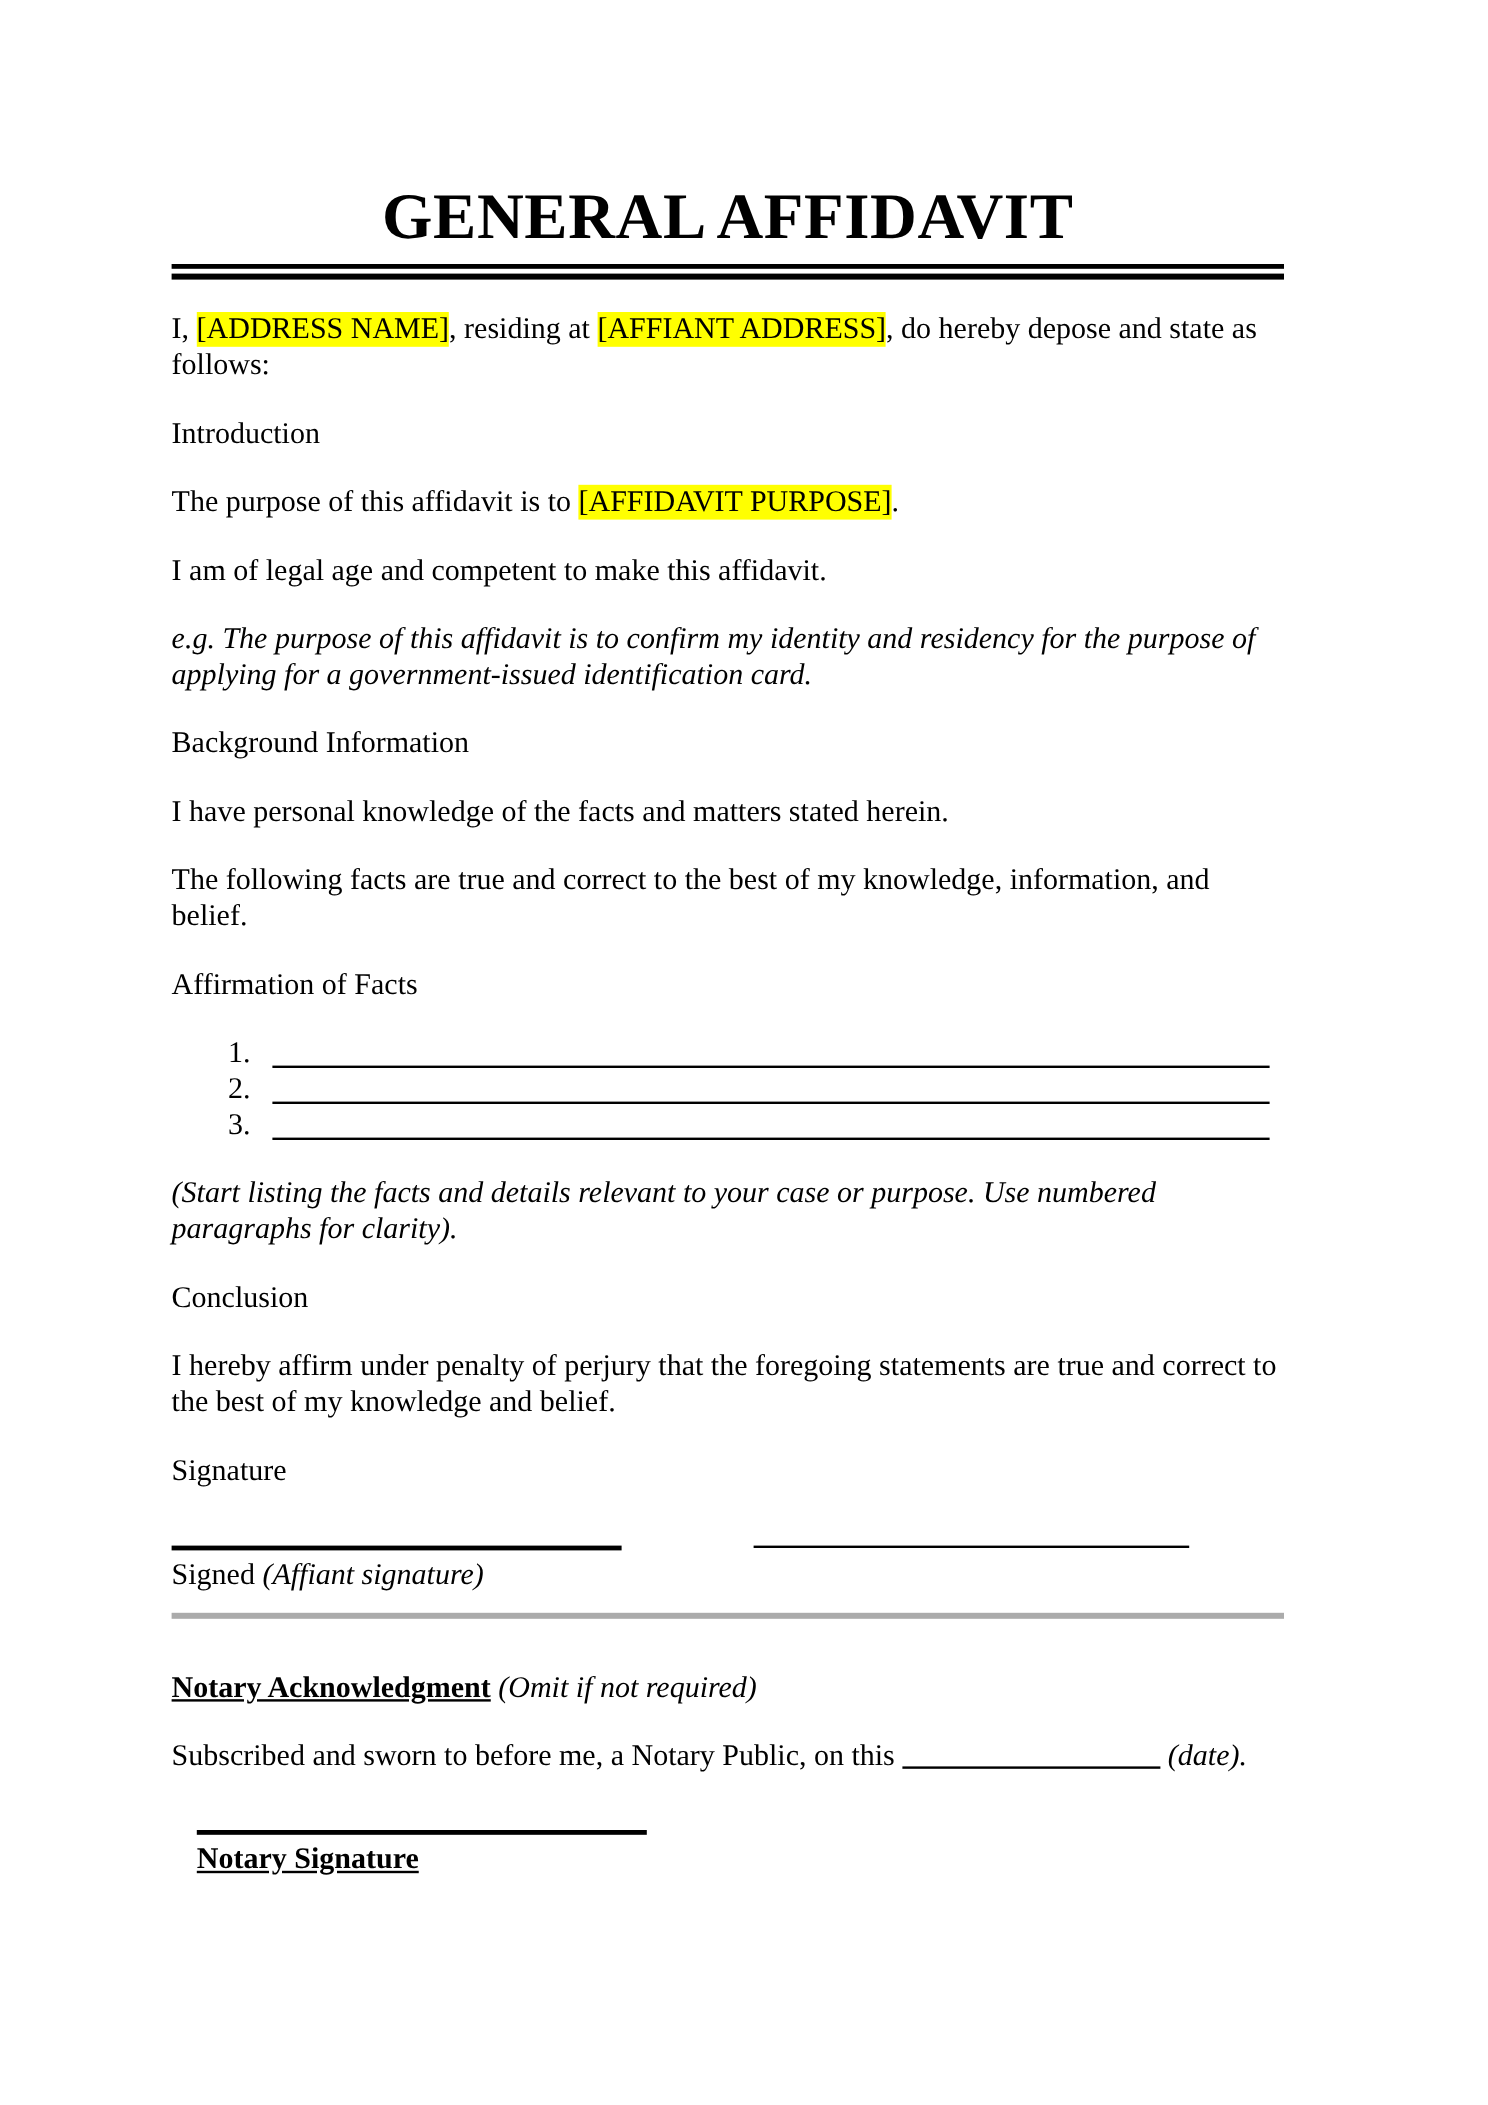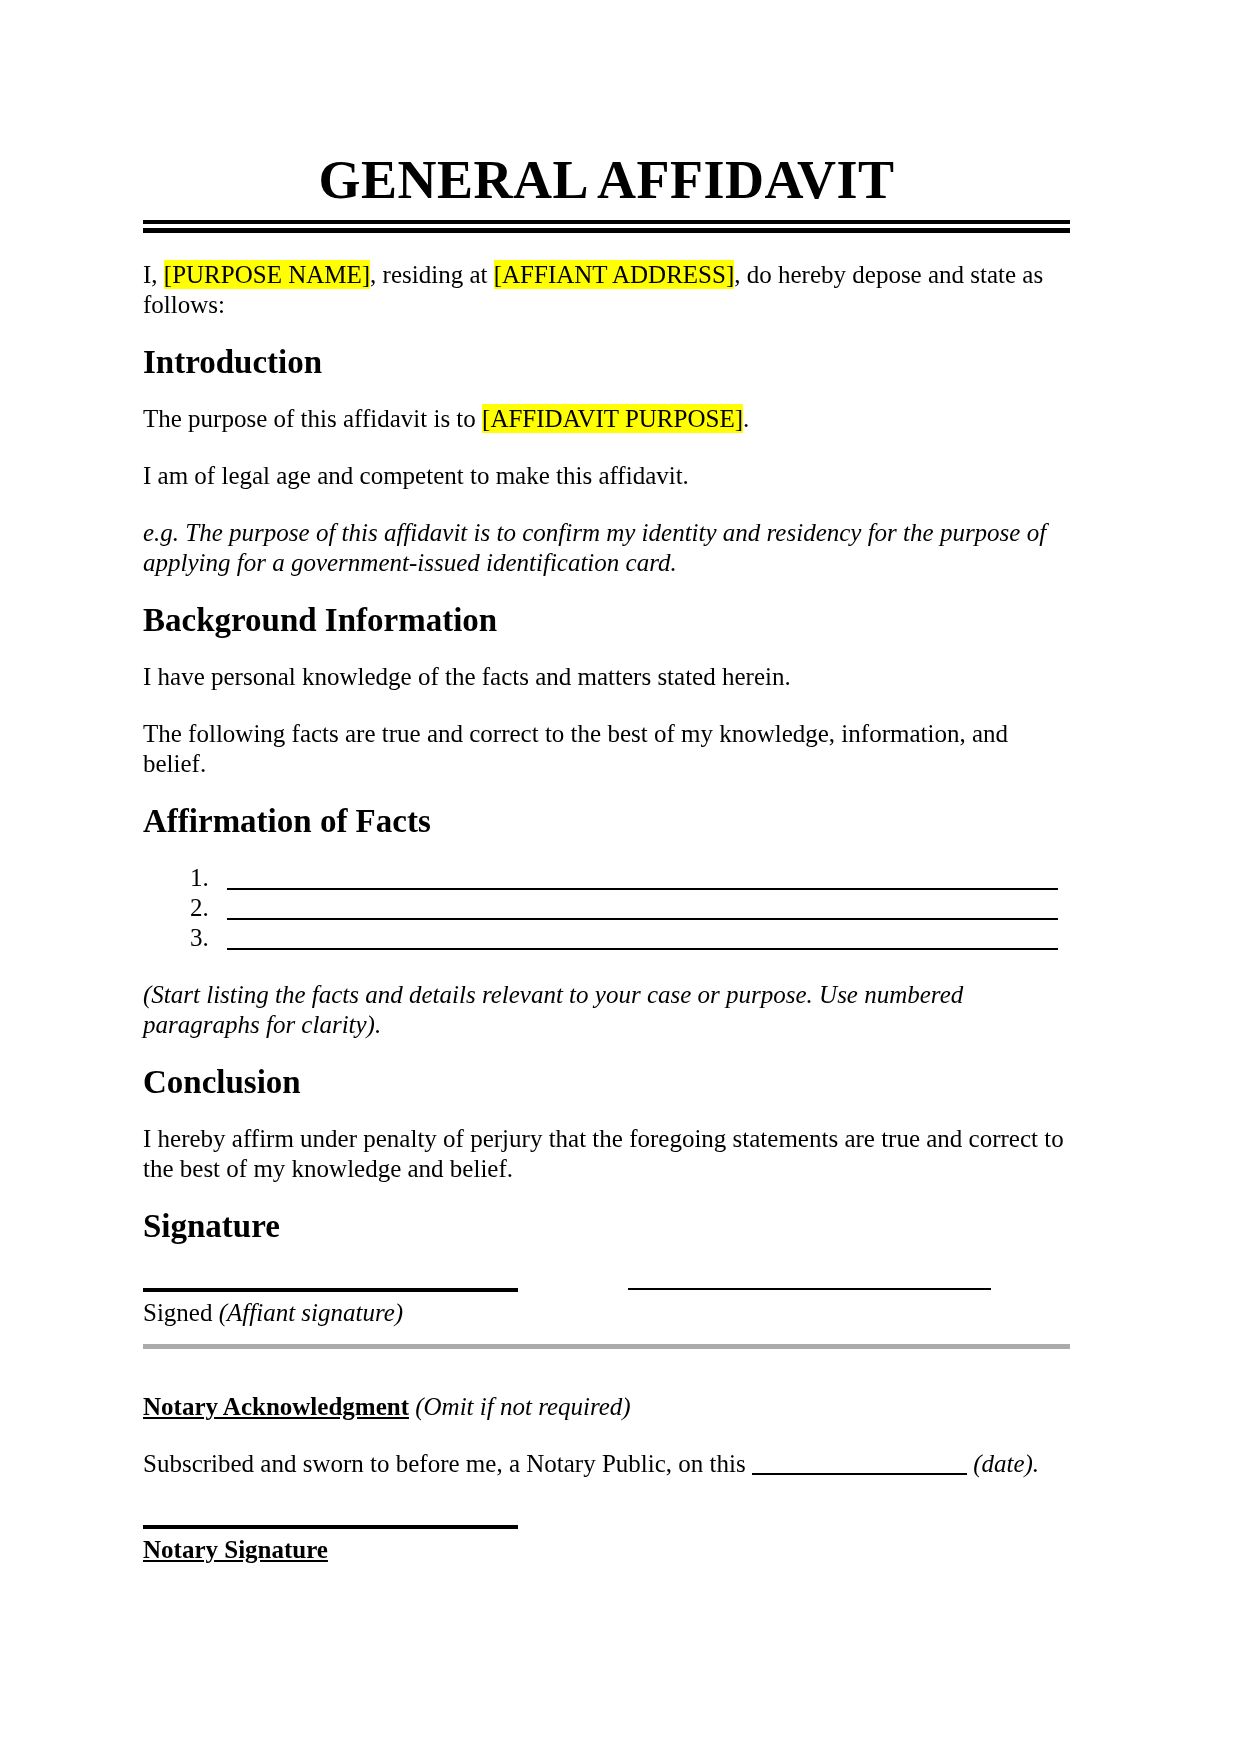--- a/index.html
+++ b/index.html
@@ -29,32 +29,32 @@
     margin:0 0 10px 0;
     letter-spacing:0.5px;
   }
   .double-rule{
     height:4px;
     border-top:4px solid var(--ink);
     border-bottom:5px solid var(--ink);
     margin:0 0 27px 0;
   }
   p{margin:27px 0;}
-  h2.sec{font-size:33px;line-height:30px;font-weight:bold;margin:27px 0;}
+  h2.sec{font-size:25px;line-height:30px;font-weight:normal;margin:27px 0;}
   .it{font-style:italic;}
   .bold{font-weight:bold;text-decoration:underline;}
   mark.hl{background:var(--highlight);color:var(--ink);padding:1px 0;}
   
   .fact-list{margin:27px 0;}
   .fact-row{position:relative;height:30px;}
   .fact-num{position:absolute;left:47px;top:0;}
   .fact-line{position:absolute;left:84px;right:12px;bottom:3px;border-bottom:2px solid var(--ink);}
   
   .sig-row{display:flex;gap:110px;margin-top:47px;}
-  .sig-row.notary-row{margin-top:46px;}
+  .sig-row.notary-row{margin-top:46px;margin-left:21px;}
   .sig-col{width:375px;}
   .sig-col.right{width:363px;}
   .sig-line{border-top:4px solid var(--ink);}
   .sig-line.thin{border-top:2px solid var(--ink);}
   .sig-label{padding-top:6px;line-height:30px;}
   .gray-divider{height:5px;background:var(--divider);margin:16px 0 43px 0;}
   .blank-inline{
     display:inline-block;
     width:215px;height:18px;
     border-bottom:2px solid var(--ink);
@@ -62,21 +62,21 @@
   }
 </style>
 </head>
 <body>
 
 <div class="page">
 
   <h1 class="doc-title">GENERAL AFFIDAVIT</h1>
   <div class="double-rule"></div>
 
-  <p><span>I, </span><mark class="hl">[PURPOSE NAME]</mark><span>, residing at </span><mark class="hl">[AFFIANT ADDRESS]</mark><span>, do hereby depose and state as follows:</span></p>
+  <p><span>I, </span><mark class="hl">[ADDRESS NAME]</mark><span>, residing at </span><mark class="hl">[AFFIANT ADDRESS]</mark><span>, do hereby depose and state as follows:</span></p>
 
   <h2 class="sec">Introduction</h2>
 
   <p><span>The purpose of this affidavit is to </span><mark class="hl">[AFFIDAVIT PURPOSE]</mark><span>.</span></p>
 
   <p>I am of legal age and competent to make this affidavit.</p>
 
   <p class="it">e.g. The purpose of this affidavit is to confirm my identity and residency for the purpose of applying for a government-issued identification card.</p>
 
   <h2 class="sec">Background Information</h2>

